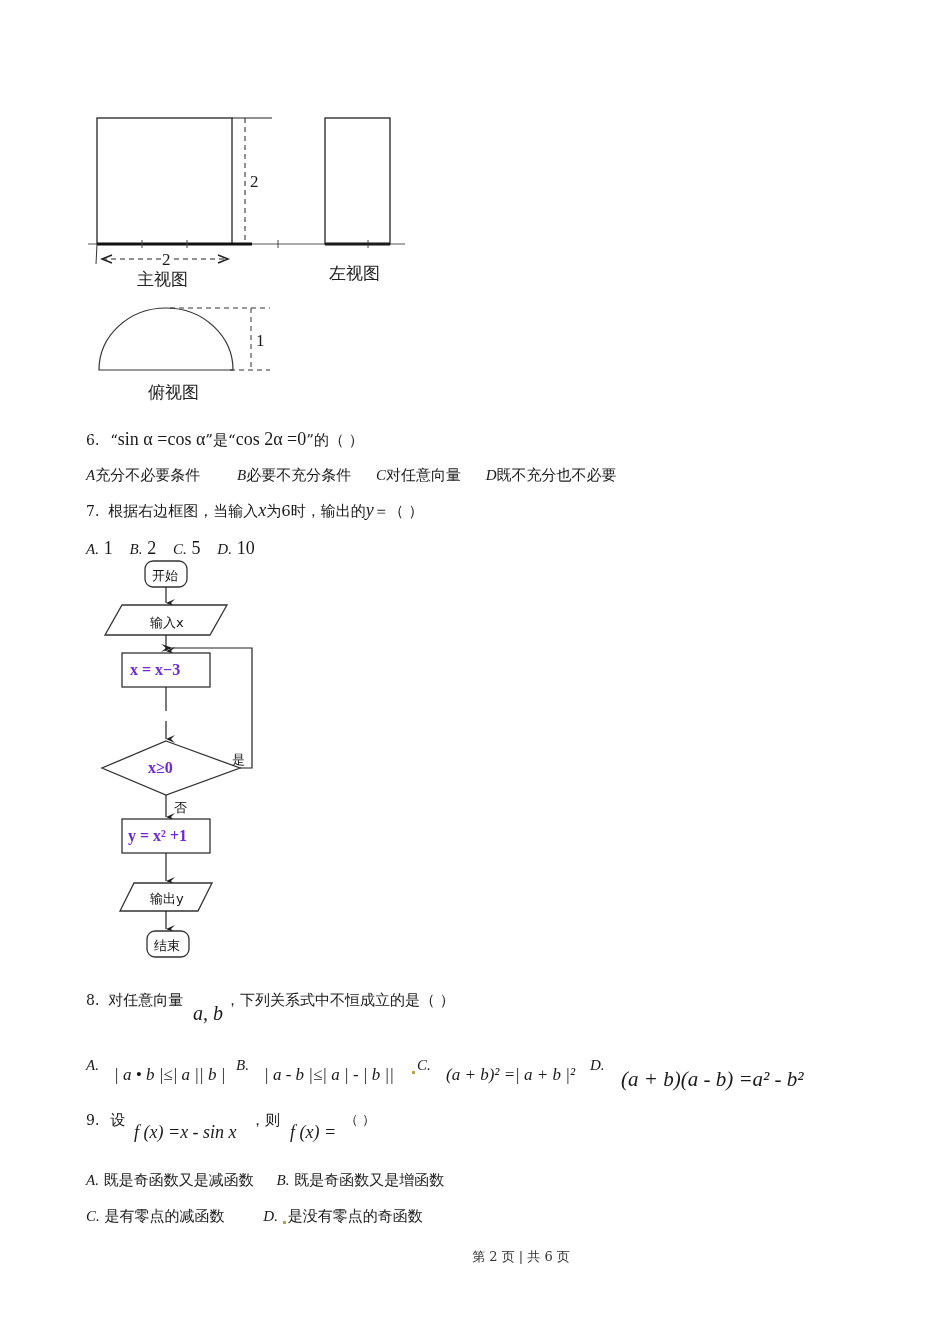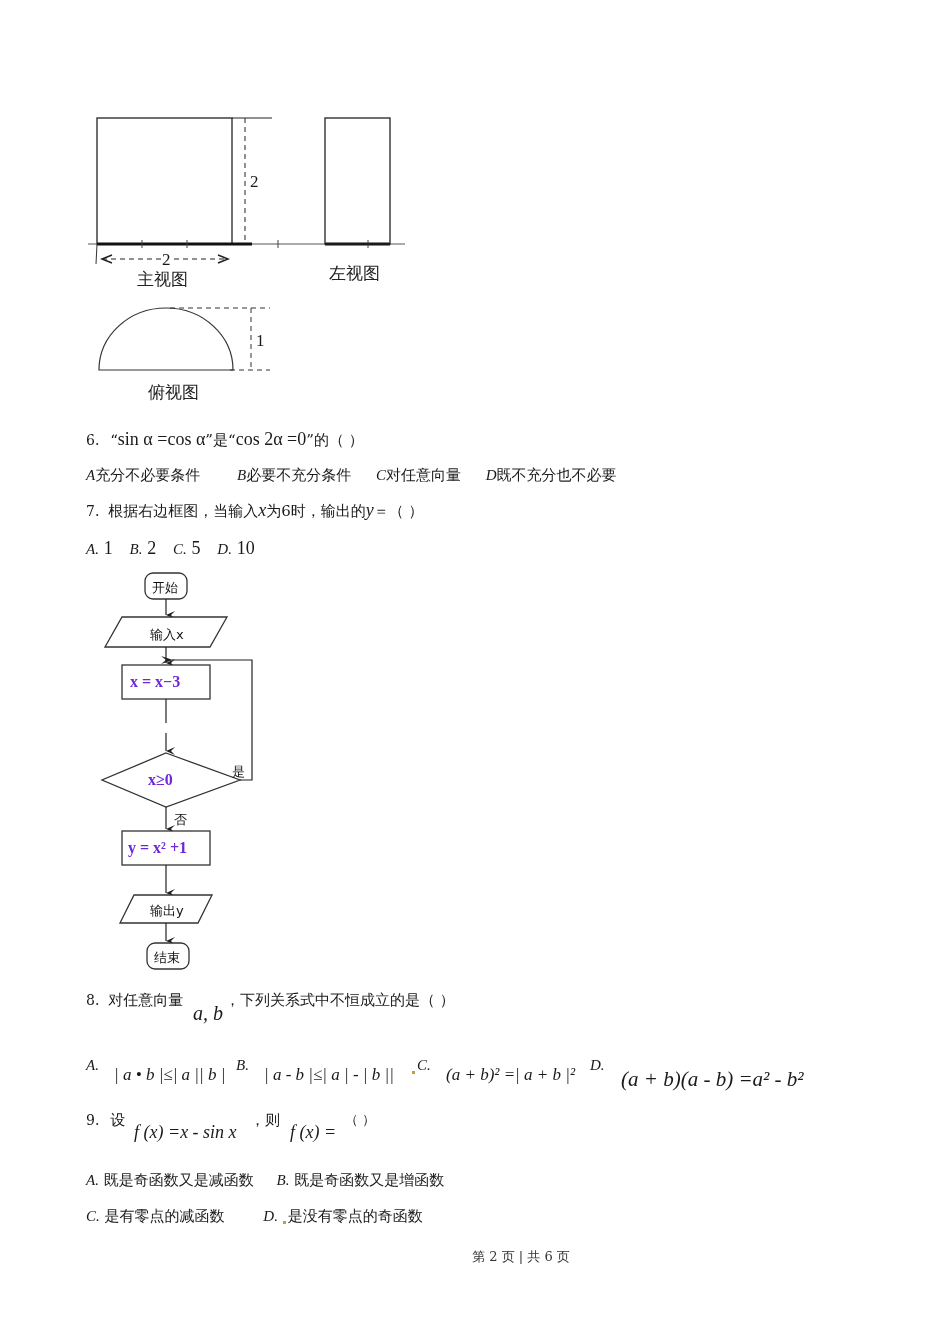--- a/index.html
+++ b/index.html
@@ -70,21 +70,21 @@
   <span style="font-size:14px;">7.</span>
   <span style="margin-left:4px;">根据右边框图，当输入</span><span class="mathit">x</span><span>为6时，输出的</span><span class="mathit">y</span><span>＝（  ）</span>
 </div>
 <div class="abs txt" style="left:86px; top:539px;">
   <span><span class="opt-letter">A.</span> <span class="math">1</span></span>
   <span style="margin-left:12px;"><span class="opt-letter">B.</span> <span class="math">2</span></span>
   <span style="margin-left:12px;"><span class="opt-letter">C.</span> <span class="math">5</span></span>
   <span style="margin-left:12px;"><span class="opt-letter">D.</span> <span class="math">10</span></span>
 </div>
 
-<div class="abs" style="left:90px; top:565px; width:190px; height:410px;">
+<div class="abs" style="left:90px; top:553px; width:190px; height:410px;">
   <svg width="190" height="410" viewBox="0 0 190 410">
     <defs>
       <marker id="arr" markerWidth="8" markerHeight="10" refX="4" refY="9" orient="auto" markerUnits="userSpaceOnUse">
         <path d="M0,0 L4,9 L8,0 L4,4 Z" fill="#222"></path>
       </marker>
       <marker id="arrL" markerWidth="12" markerHeight="8" refX="1" refY="4" orient="auto" markerUnits="userSpaceOnUse">
         <path d="M12,0 L0,4 L12,8 L7,4 Z" fill="#222"></path>
       </marker>
     </defs>
 

